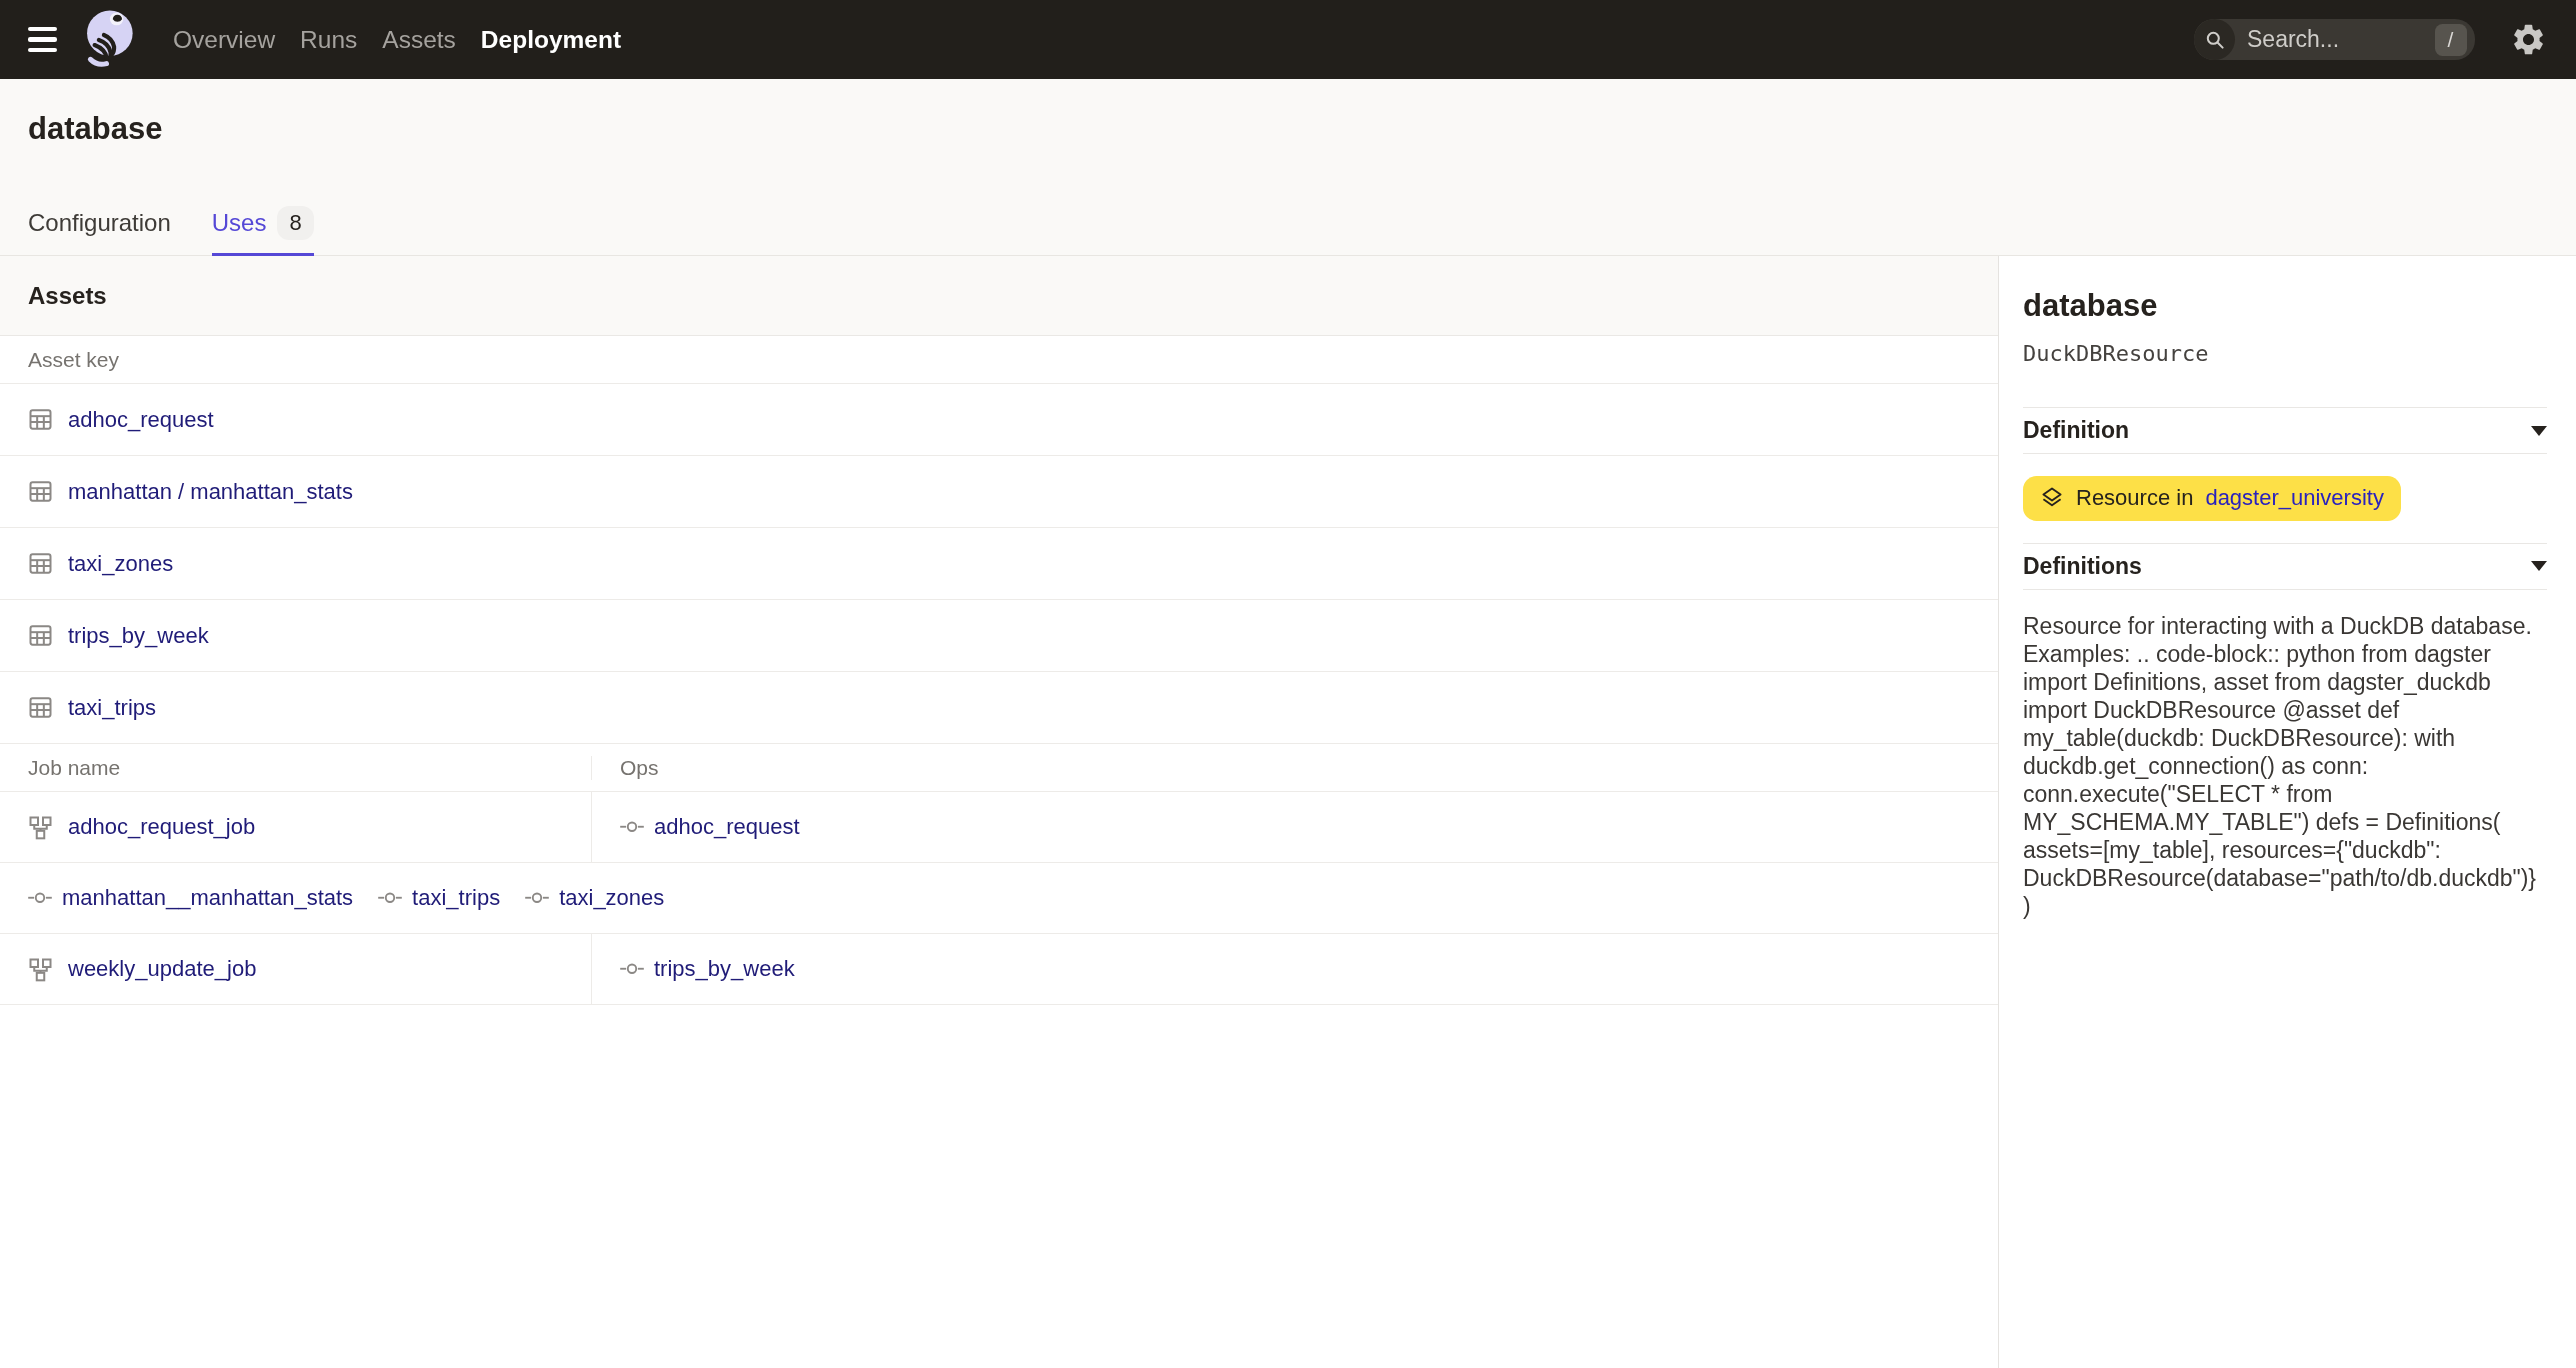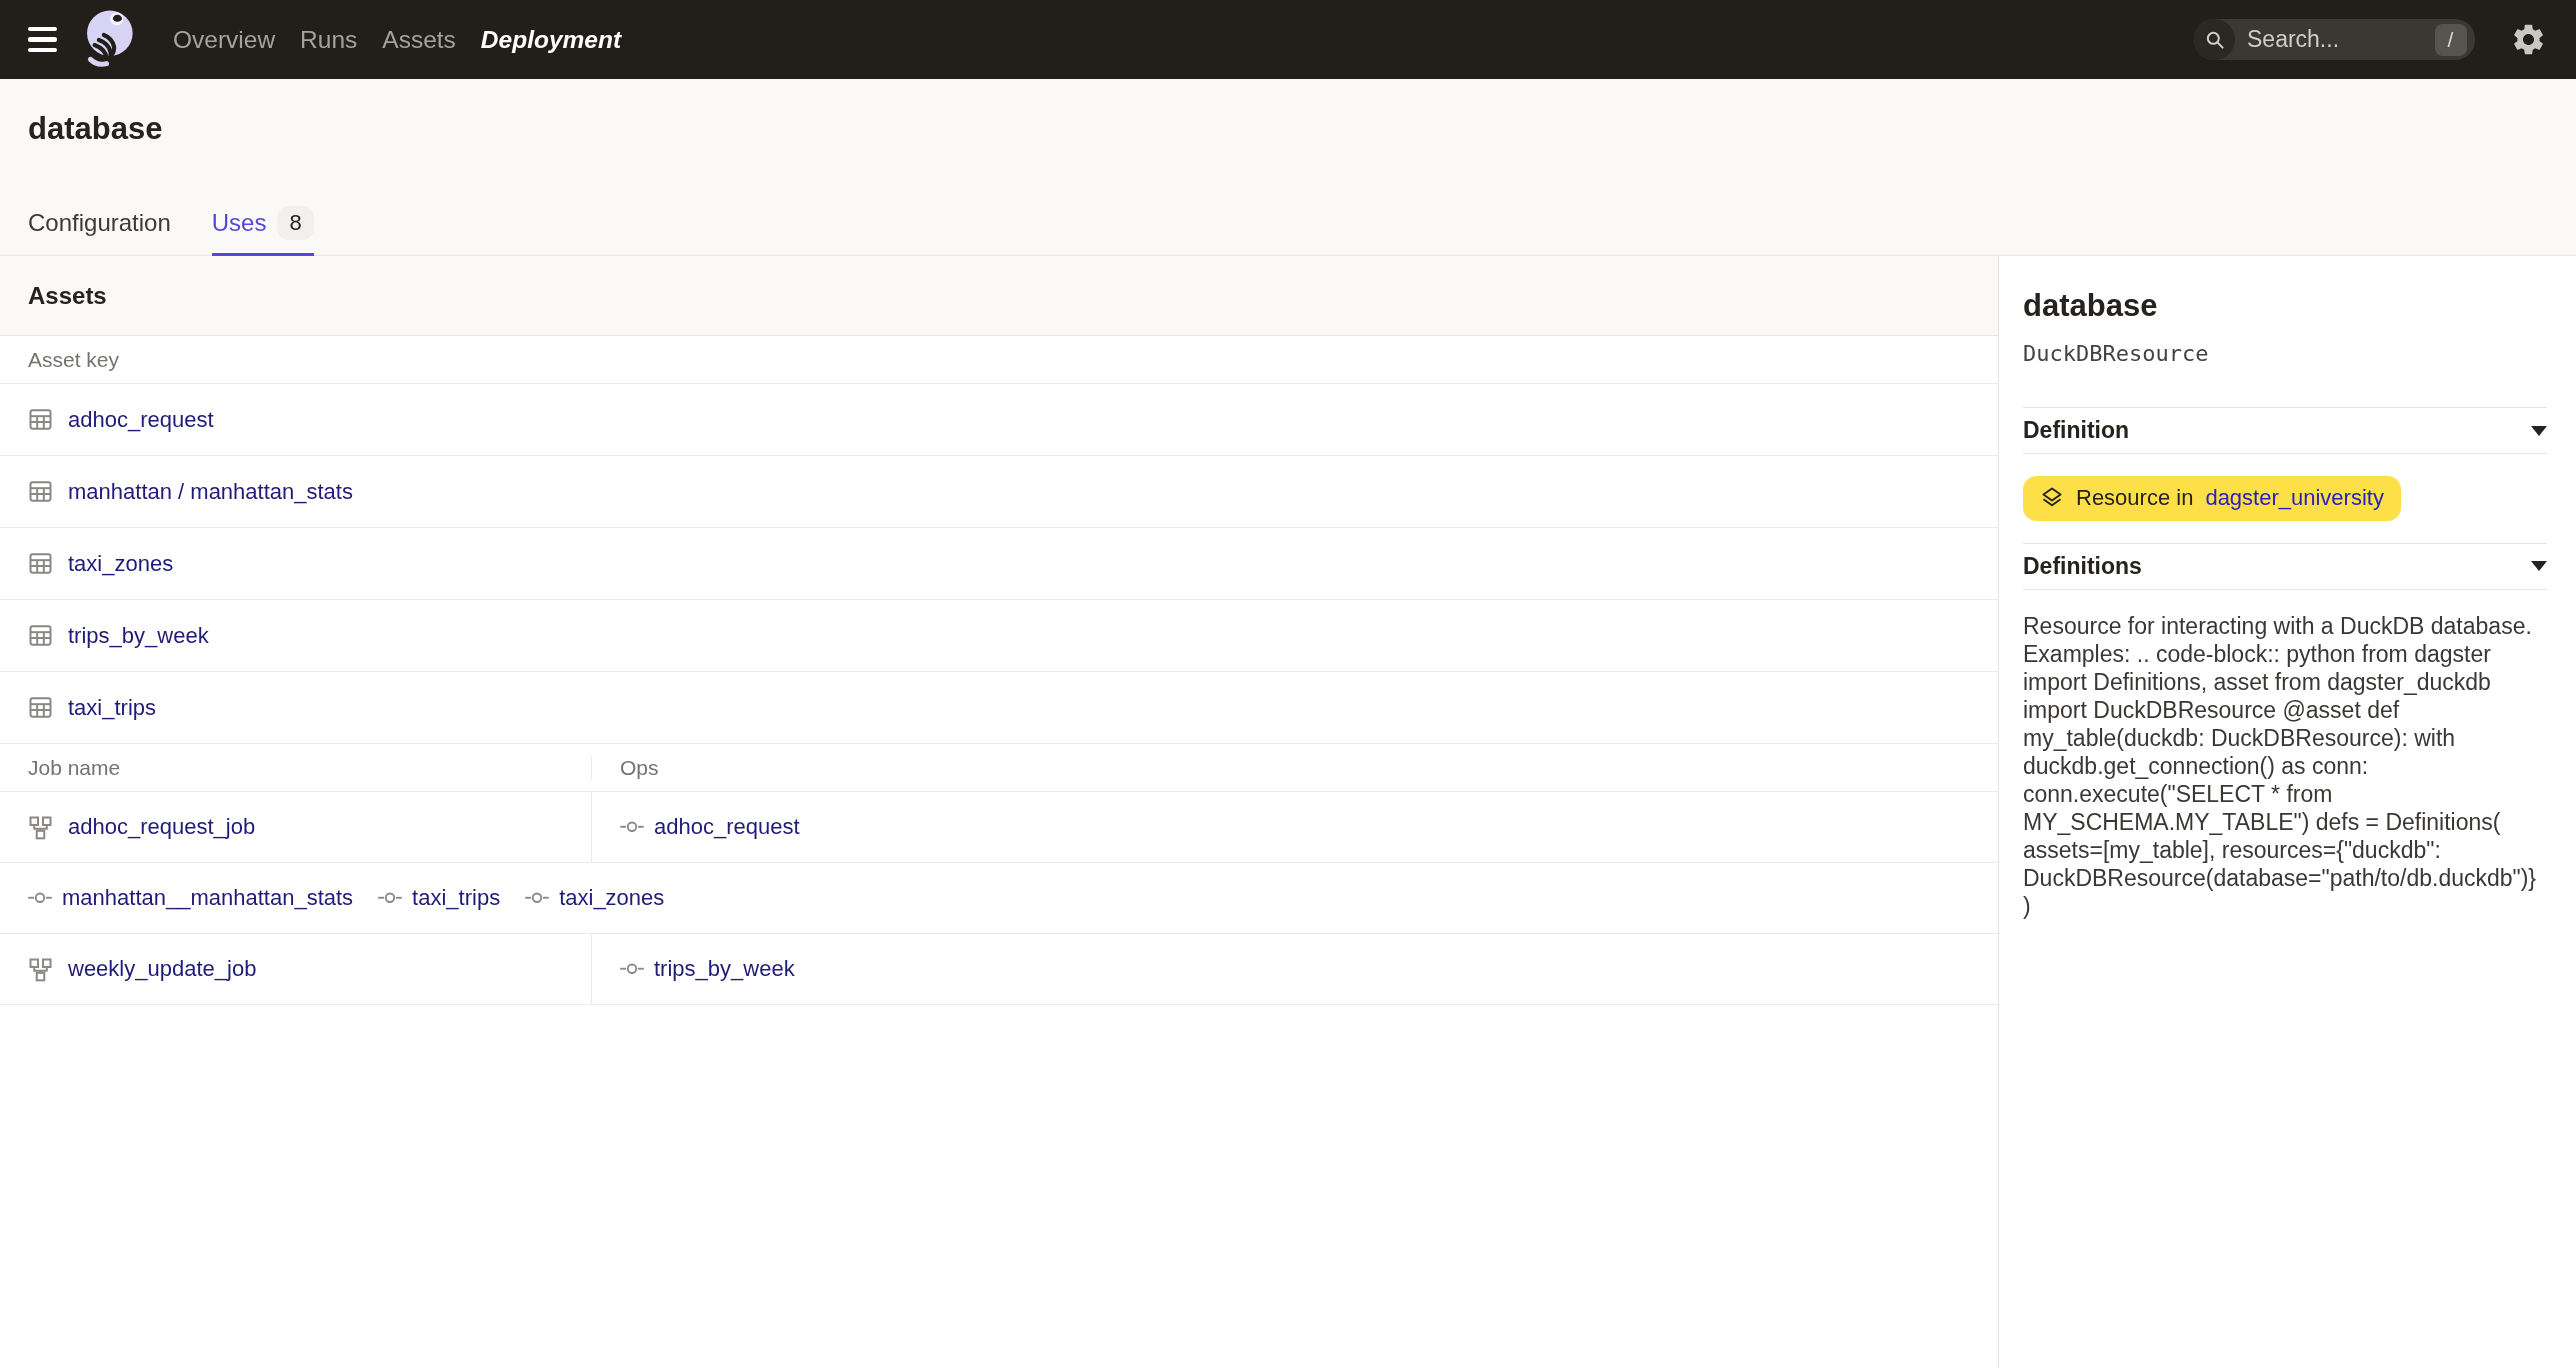--- a/index.html
+++ b/index.html
@@ -7,21 +7,21 @@
   body { font-family: "Liberation Sans", sans-serif; }
   .app { position: relative; width: 2576px; height: 1368px; background: #ffffff; overflow: hidden; }
 
   
   .topnav { height: 79px; background: #221F1B; display: flex; align-items: center; padding: 0 28px; }
   .hamburger { width: 29px; display: flex; flex-direction: column; gap: 6px; cursor: pointer; margin-right: 25px; }
   .hamburger span { display: block; height: 4.2px; border-radius: 2.1px; background: #ffffff; }
   .logo { width: 54px; height: 68px; margin-right: 37px; display: flex; align-items: center; }
   .nav-items { display: flex; align-items: center; gap: 25px; }
   .nav-item { font-size: 24.5px; font-weight: 500; color: #A5A29E; cursor: pointer; }
-  .nav-item.active { color: #ffffff; font-weight: 600; font-style: italic; }
+  .nav-item.active { color: #ffffff; font-weight: 600; }
   .topnav-right { margin-left: auto; display: flex; align-items: center; }
   .searchbar { width: 281px; height: 41px; border-radius: 20px; background: #3B3833; display: flex; align-items: center; overflow: hidden; }
   .search-circle { width: 41px; height: 41px; border-radius: 50%; background: #2B2823; display: flex; align-items: center; justify-content: center; flex: none; }
   .search-input { flex: 1; min-width: 0; margin-left: 12px; background: transparent; border: none; outline: none; font-size: 23px; color: #E8E6E3; font-family: Liberation Sans, sans-serif; }
   .search-input::placeholder { color: #CFCDC9; opacity: 1; }
   .slash-badge { flex: none; margin-right: 8.5px; min-width: 32px; height: 32px; padding: 0 8.5px; border-radius: 7.6px; background: #57544E; color: #DBD9D6; font-size: 21px; display: flex; align-items: center; justify-content: center; }
   .gear-btn { margin-left: 34px; width: 39px; height: 39px; display: flex; align-items: center; justify-content: center; cursor: pointer; }
 
   
   .page-head { height: 177px; background: #FAF9F7; display: flex; flex-direction: column; }

